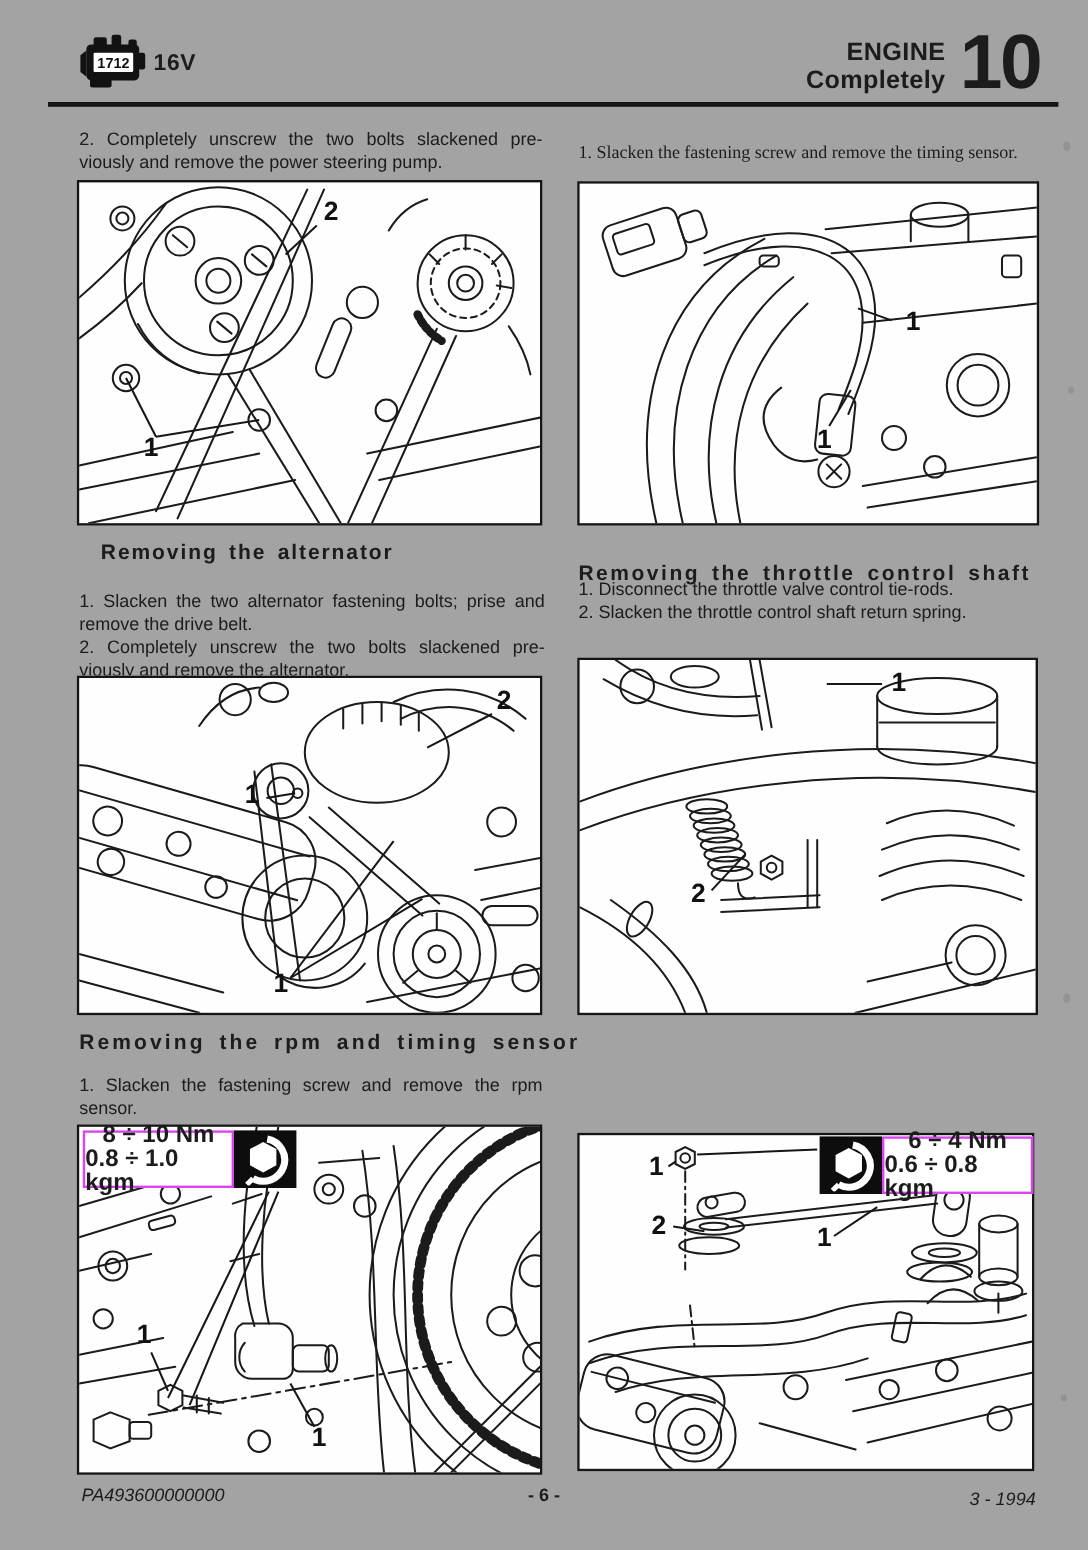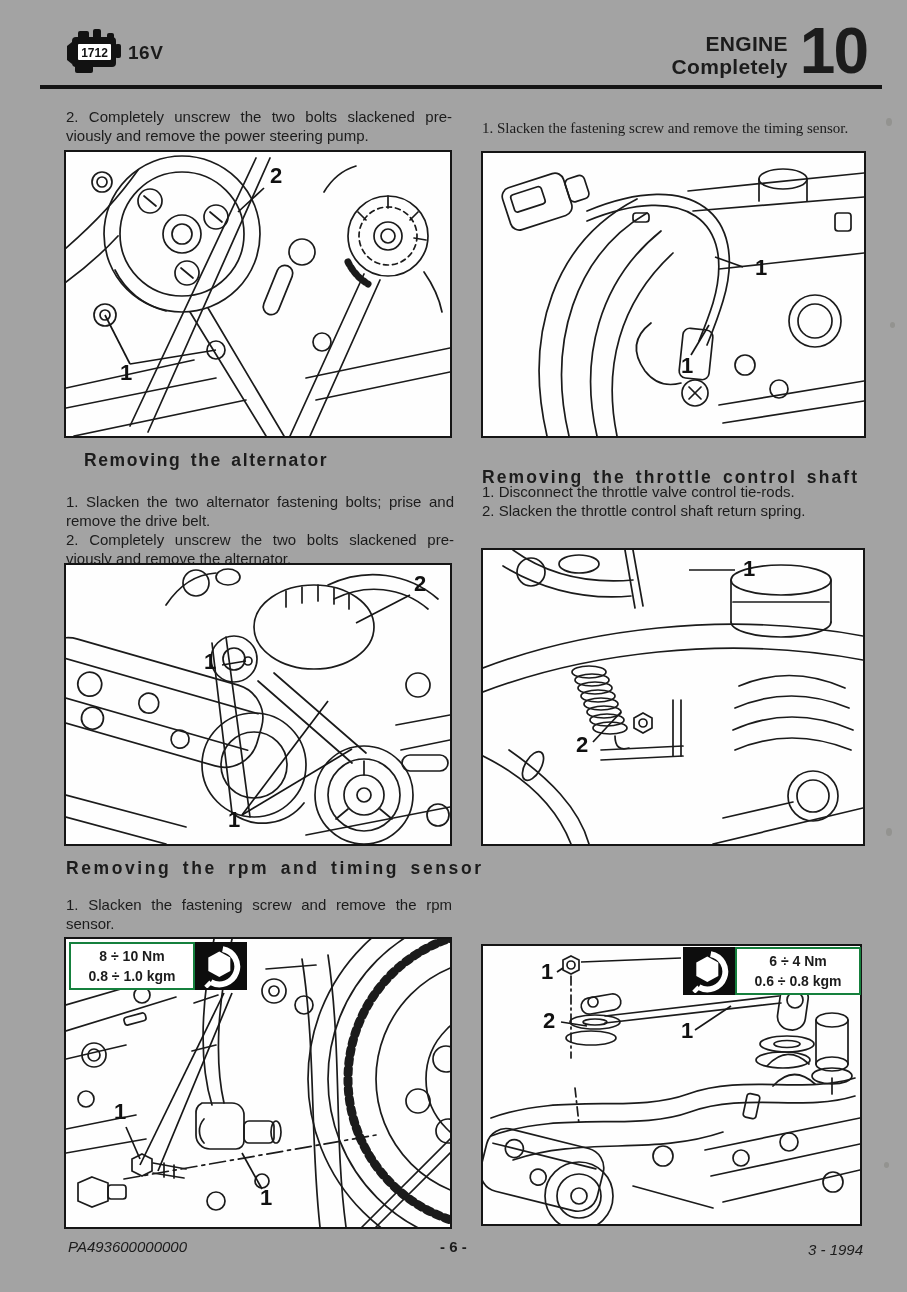--- a/index.html
+++ b/index.html
@@ -20,22 +20,22 @@
   .ls2{letter-spacing:2.6px;word-spacing:4px;}
   .ls3{letter-spacing:2.1px;word-spacing:3px;}
   
   .figure{border:2px solid #151515;background:#fefefe;}
   .figure svg.art{position:absolute;left:0;top:0;width:100%;height:100%;}
   .callout-layer{position:absolute;left:0;top:0;width:100%;height:100%;pointer-events:none;}
   .callout-layer line{stroke:#161616;stroke-width:1.7;}
   .callout-layer text{font-family:"Liberation Sans",sans-serif;font-weight:bold;font-size:22px;fill:#111;text-anchor:middle;}
   
   .torque{position:absolute;display:flex;}
-  .tq-white{border:2px solid #15803d;background:#fff;width:122px;height:44px;display:flex;flex-direction:column;
-            justify-content:center;align-items:center;font-weight:bold;font-size:14px;line-height:20px;}
+  .tq-white{border:2px solid #d946ef;background:#fff;width:122px;height:44px;display:flex;flex-direction:column;
+            justify-content:center;align-items:center;font-weight:bold;font-size:20px;line-height:20px;}
   .tq-black{background:#0d0d0d;width:52px;height:48px;display:flex;align-items:center;justify-content:center;}
   
   .foot{font-size:15px;}
   .it{font-style:italic;}
   .bold{font-weight:bold;}
   .speck{position:absolute;background:#8a8a86;border-radius:50%;opacity:.65;}
   .art *{vector-effect:non-scaling-stroke;}
 </style>
 </head>
 <body>

